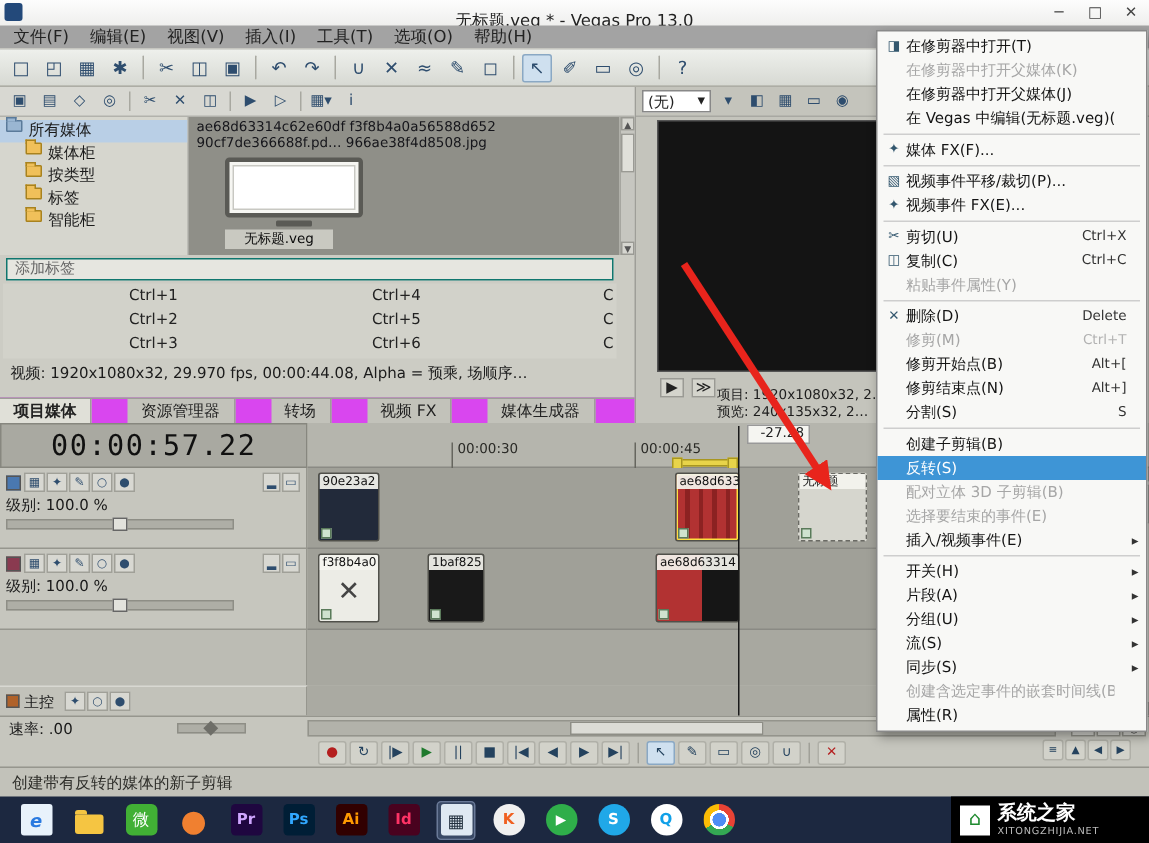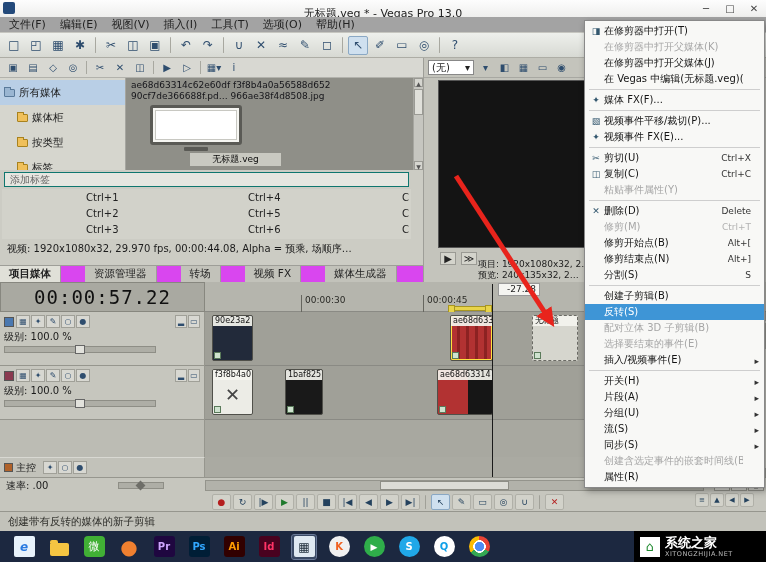--- a/index.html
+++ b/index.html
@@ -30,34 +30,34 @@
   .tool-btn.sep { width:1px; height:16px; background:#a8a8a0; padding:0; margin:0 3px; border:none; }
 
   
   .left-panel { position:absolute; left:0; top:58px; width:424px; height:224px; background:#ccccc4; border-right:1px solid #9e9e98; }
   .lp-toolbar { position:absolute; left:0; top:0; right:0; height:20px; background:#d8d8d2;
     border-bottom:1px solid #b2b2ac; display:flex; align-items:center; gap:2px; padding-left:4px; }
   .lp-tool { width:18px; height:16px; display:flex; align-items:center; justify-content:center; font-size:10px; color:#2e4d6e; }
   .lp-tool.sep { width:1px; height:13px; background:#a8a8a0; margin:0 2px; }
   .lp-body { position:absolute; left:0; top:20px; right:0; height:92px; display:flex; }
   .tree { width:126px; background:#d6d6ce; border-right:1px solid #a6a6a0; padding-top:2px; font-size:10.5px; overflow:hidden; }
-  .tree-item { display:flex; align-items:center; gap:4px; height:25px; padding-left:4px; color:#1a1a1a; }
+  .tree-item { display:flex; gap:4px; height:15px; padding-left:4px; color:#1a1a1a; }
   .tree-item.indent { padding-left:17px; }
   .tree-item.selected { background:#b9cfe6; }
   .folder-chip { width:11px; height:8px; background:#f0c05a; border:1px solid #a8821e; border-radius:0 1px 1px 1px; position:relative; flex:none; }
   .folder-chip::before { content:""; position:absolute; left:-1px; top:-3px; width:5px; height:2px; background:#f0c05a; border:1px solid #a8821e; border-bottom:none; }
   .tree-item.bin .folder-chip { background:#9ab6d2; border-color:#5a7a9a; }
   .tree-item.bin .folder-chip::before { background:#9ab6d2; border-color:#5a7a9a; }
   .thumbs { flex:1; background:#8f8f88; position:relative; padding:2px 5px; font-size:9px; color:#15151a; }
   .file-line { white-space:nowrap; overflow:hidden; line-height:11px; }
   .monitor-thumb { position:absolute; left:24px; top:27px; width:92px; height:40px;
     background:#f6f6f2; border:3px solid #5a5a55; border-radius:3px; }
   .monitor-screen { position:absolute; inset:2px; background:#fff; border:1px solid #c8c8c2; }
   .monitor-stand { position:absolute; left:58px; top:69px; width:24px; height:4px; background:#5a5a55; border-radius:1px; }
-  .thumb-label { position:absolute; left:24px; top:75px; width:91px; text-align:center; font-size:9px; color:#0a0a0a; background:#c9c9c1;margin-left:40px; }
+  .thumb-label { position:absolute; left:24px; top:75px; width:72px; text-align:center; font-size:9px; color:#0a0a0a; background:#c9c9c1; }
   .vscroll { width:10px; background:#c6c6c0; border-left:1px solid #a6a6a0; position:relative; }
   .vs-arrow { position:absolute; left:0; width:9px; height:9px; font-size:6px; color:#555; text-align:center; line-height:9px; background:#d6d6d0; border:1px solid #9a9a94; }
   .vs-up { top:0; } .vs-down { bottom:0; }
   .vs-thumb { position:absolute; left:0; top:11px; width:9px; height:26px; background:#e0e0da; border:1px solid #9a9a94; }
   .search-row { position:absolute; left:4px; top:114px; right:14px; height:15px; background:#e6e6e0;
     border:1px solid #0f766e; font-size:10px; color:#666; padding:0 5px; line-height:13px; }
   .sc-rows { position:absolute; left:2px; top:131px; right:12px; height:50px; background:#d2d2ca; font-size:10px; color:#222; }
   .sc-row { display:grid; grid-template-columns:162px 154px 1fr; padding-left:84px; height:16px; align-items:center; }
   .info-line { position:absolute; left:2px; top:182px; right:12px; font-size:10px; color:#1c1c1c; padding:2px 5px; white-space:nowrap; overflow:hidden; }
   .lp-tabs { position:absolute; left:0; bottom:0; right:0; height:17px; display:flex; background:#d946ef; border-top:1px solid #9e9e98; font-size:10.5px;gap:24px; }

